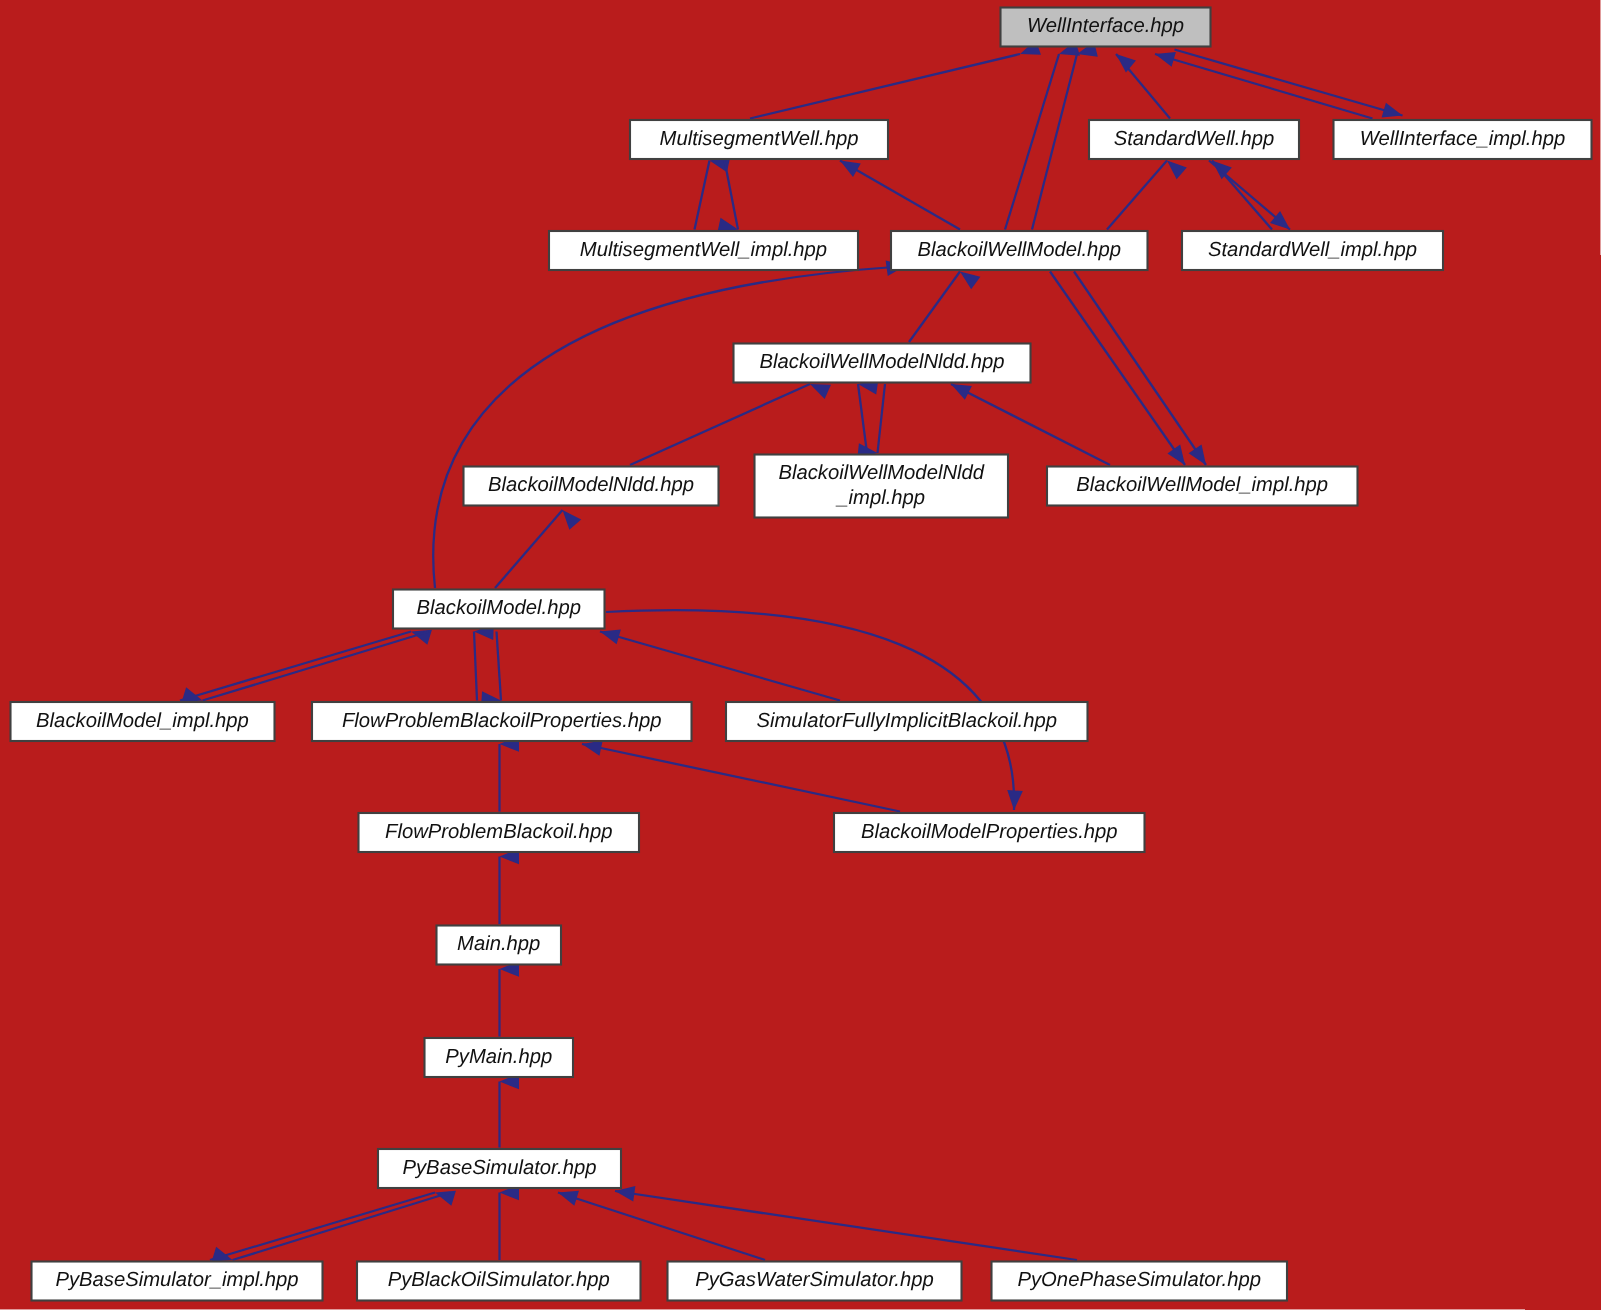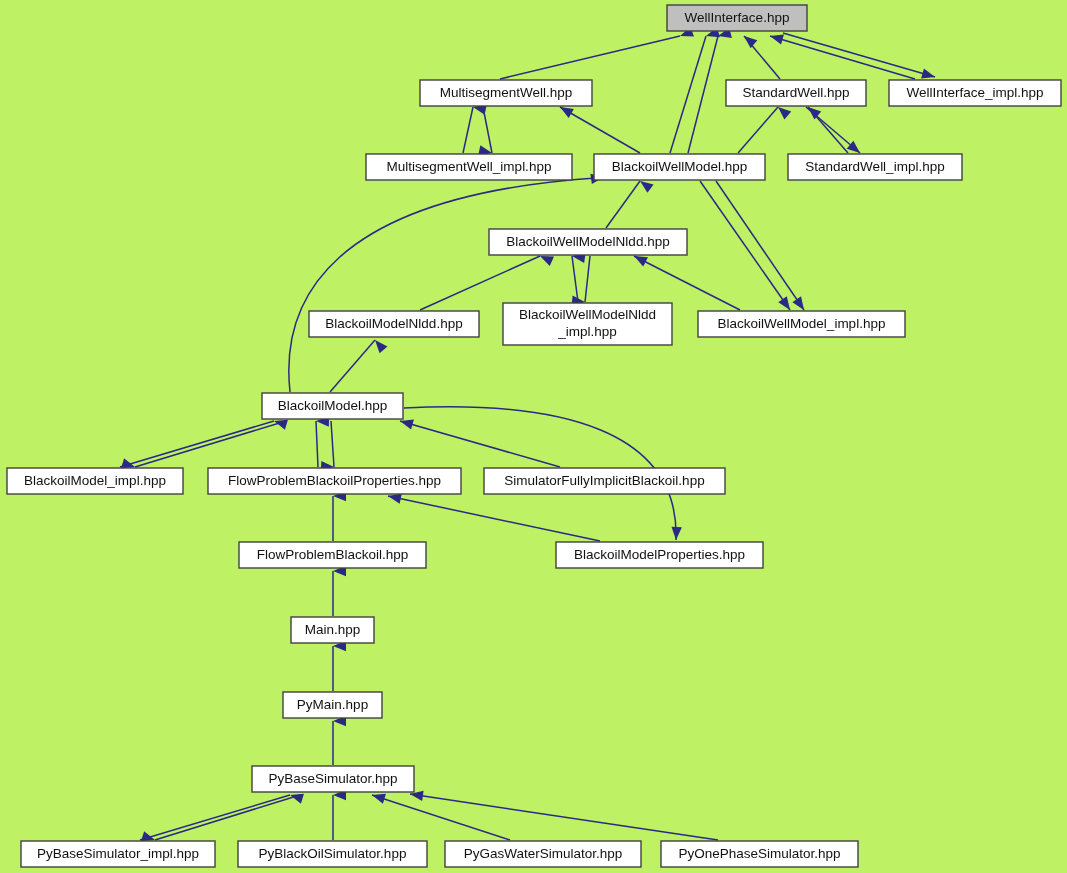--- a/index.html
+++ b/index.html
@@ -4,23 +4,24 @@
 <style>
   html, body {
     margin: 0;
     padding: 0;
     background: #ffffff;
   }
   #graph-root {
     position: relative;
     width: 1067px;
     height: 873px;
-    background: #bef264;
+    background: #b91c1c;
     font-family: "Liberation Sans", sans-serif;
     overflow: hidden;
+    font-style: italic;
   }
   svg.graph-canvas {
     position: absolute;
     left: 0;
     top: 0;
     width: 1067px;
     height: 873px;
     display: block;
   }
   .node-box {

